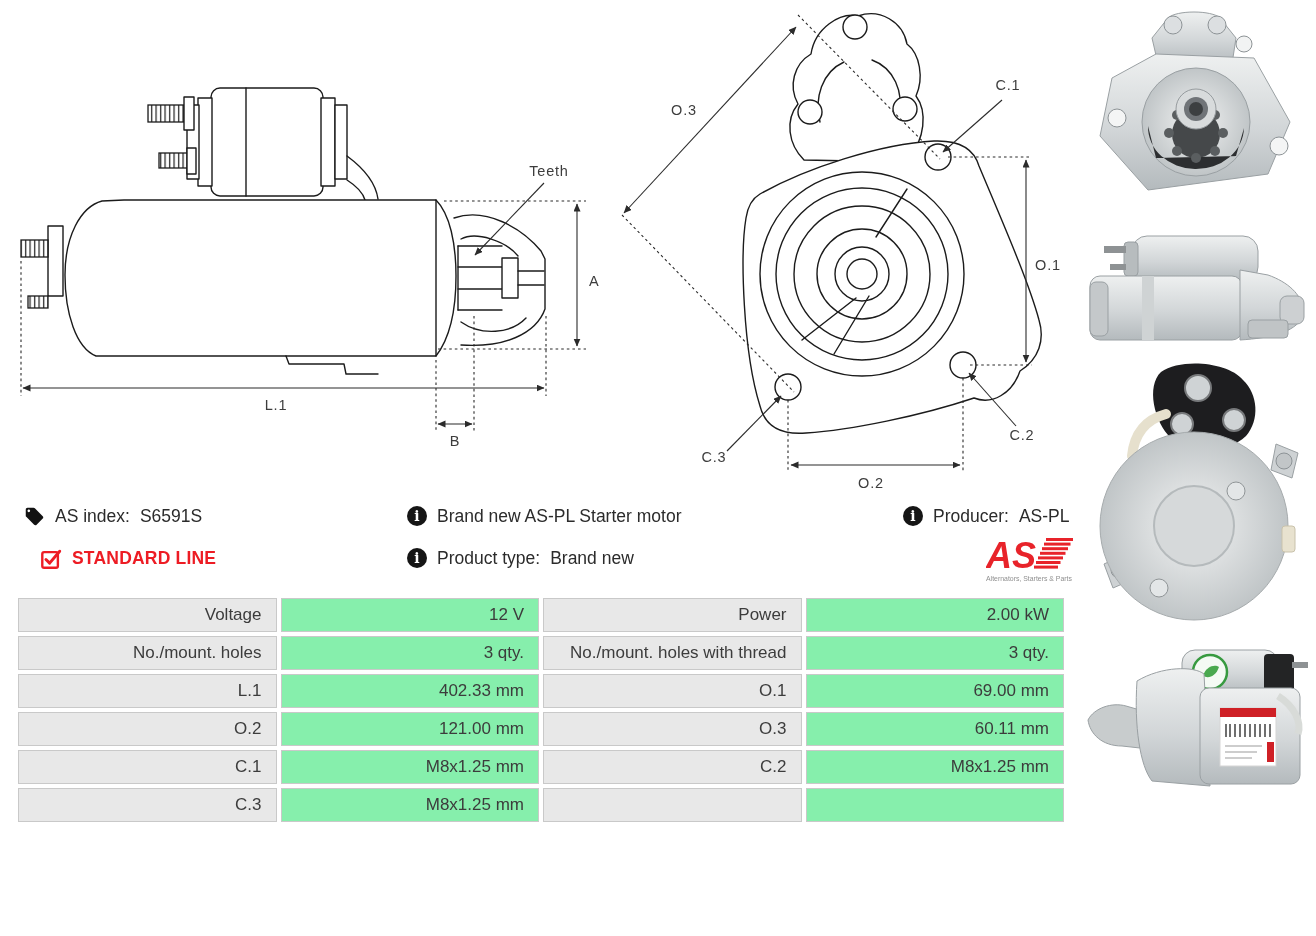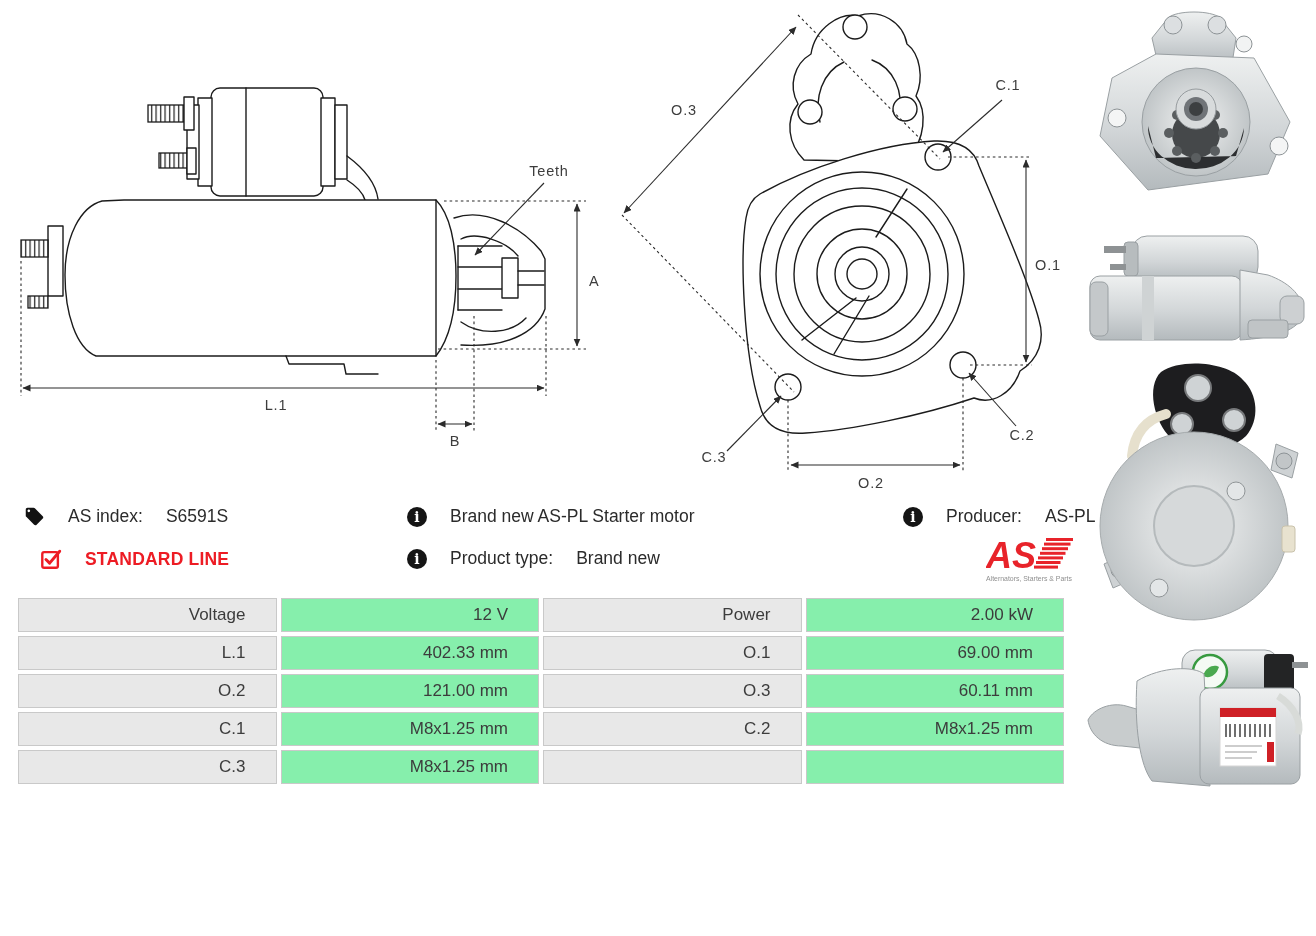--- a/index.html
+++ b/index.html
@@ -8,28 +8,28 @@
   .abs { position:absolute; }
 
   
   .ln   { fill:none; stroke:#1b1b1b; stroke-width:1.4; stroke-linejoin:round; stroke-linecap:round; }
   .lnf  { fill:#ffffff; stroke:#1b1b1b; stroke-width:1.4; stroke-linejoin:round; }
   .dimln{ fill:none; stroke:#2b2b2b; stroke-width:1.1; }
   .dot  { stroke-dasharray:2.6 3; }
   .dim  { font-family:"Liberation Sans", sans-serif; font-size:14.5px; fill:#3d3d3d; letter-spacing:0.8px; }
 
   
-  .info-line { display:flex; align-items:center; gap:23px; font-size:17.5px; color:#2b2b2b; white-space:nowrap; }
+  .info-line { display:flex; gap:10px; font-size:17.5px; color:#2b2b2b; white-space:nowrap; }
   .info-line .bold { font-weight:normal; }
   .red-text { color:#ed1c24; font-weight:bold; letter-spacing:0.2px; }
 
   
   table.spec { border-collapse:separate; border-spacing:4px; table-layout:fixed; width:1054px; }
   .spec th, .spec td { border:1px solid #c9c9c9; font-size:17px; font-weight:normal; color:#3c3c3c;
-                       text-align:right; padding:5px 30px; vertical-align:top; line-height:22px; height:22px; }
+                       text-align:right; padding:5px 14px; vertical-align:top; line-height:22px; height:22px; }
   .spec th { background:#e8e8e8; }
   .spec td { background:#86efac; }
 
   
   .photo { position:absolute; }
 </style>
 </head>
 <body>
 
 <div class="page">
@@ -330,20 +330,26 @@
           <col style="width:25%">
         </colgroup>
       <tbody>
           <tr>
             <th>Voltage</th>
             <td>12 V</td>
             <th>Power</th>
             <td>2.00 kW</td>
           </tr>
           <tr>
+            <th>No./mount. holes</th>
+            <td>3 qty.</td>
+            <th>No./mount. holes with thread</th>
+            <td>3 qty.</td>
+          </tr>
+          <tr>
             <th>L.1</th>
             <td>402.33 mm</td>
             <th>O.1</th>
             <td>69.00 mm</td>
           </tr>
           <tr>
             <th>O.2</th>
             <td>121.00 mm</td>
             <th>O.3</th>
             <td>60.11 mm</td>

